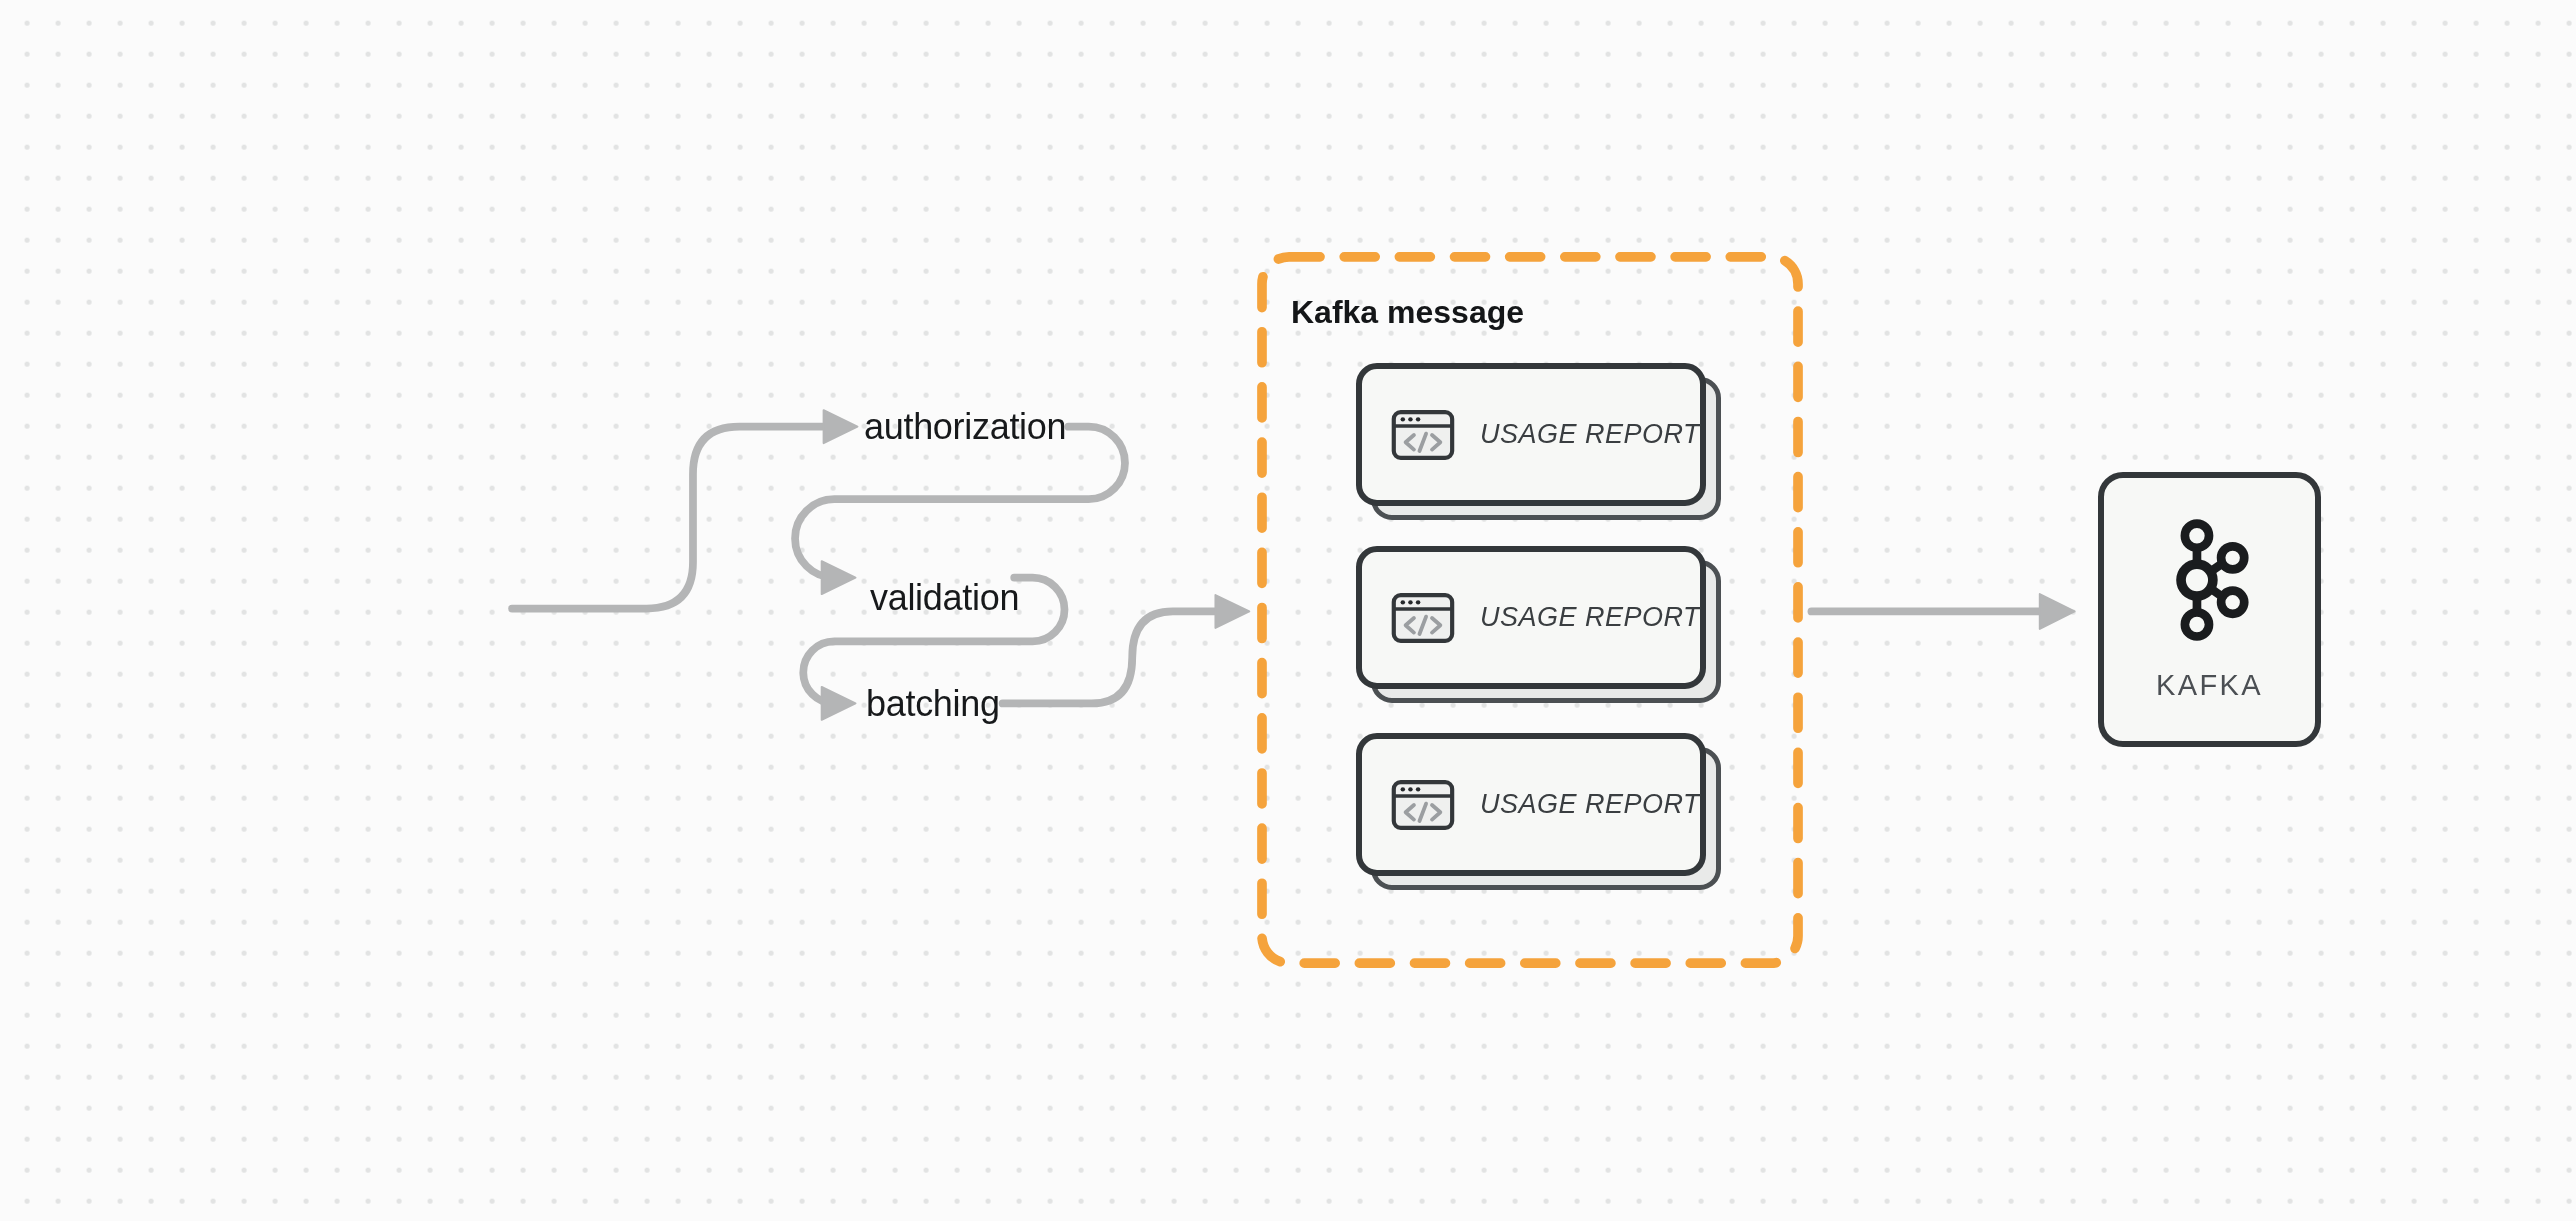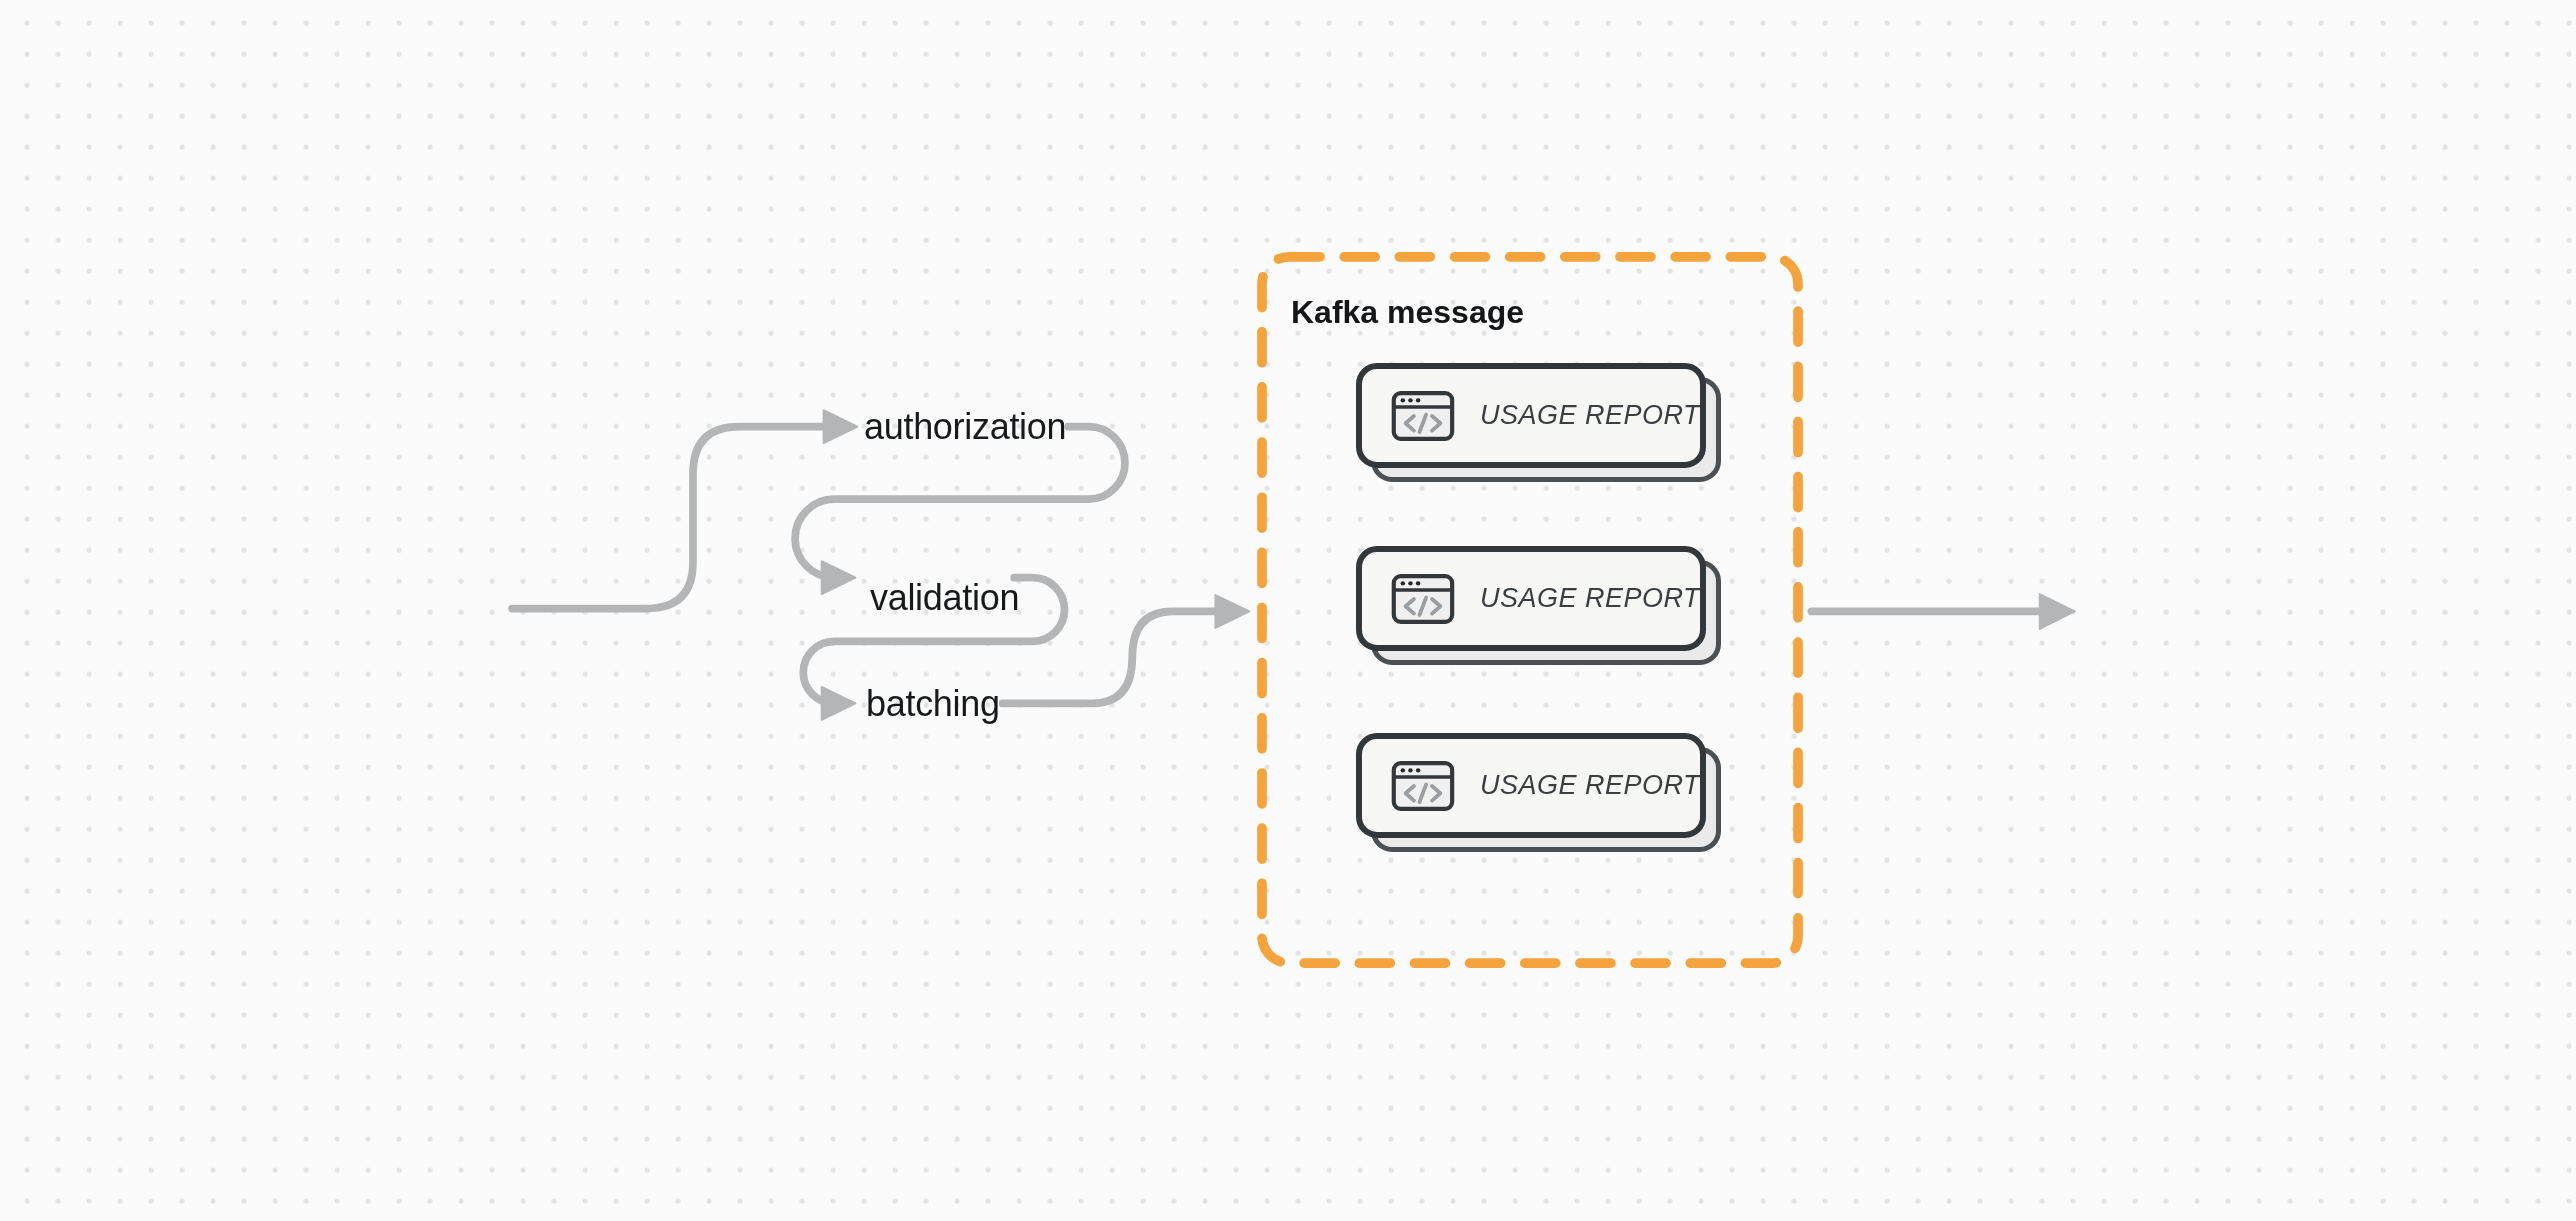--- a/index.html
+++ b/index.html
@@ -63,21 +63,21 @@
     left: 34px;
     top: 60px;
     transform: translateY(-50%);
     font-size: 32px;
     font-weight: 700;
     color: #141618;
     white-space: nowrap;
   }
 
   
-  .card { position: absolute; left: 99px; width: 350px; height: 105px; }
+  .card { position: absolute; left: 99px; width: 350px; height: 143px; }
   .card1 { top: 111px; }
   .card2 { top: 294px; }
   .card3 { top: 481px; }
   .card .shadow {
     position: absolute;
     left: 14.5px; top: 13.5px;
     width: 100%; height: 100%;
     box-sizing: border-box;
     background: #E9EAE9;
     border: 5.8px solid #4C5053;
@@ -196,15 +196,33 @@
             <path d="M 33 37 L 21 47.5 L 33 58"></path>
             <path d="M 59 37 L 71 47.5 L 59 58"></path>
             <path d="M 50.5 35 L 41 60"></path>
           </g>
         </svg>
         <div class="card-label">USAGE REPORT</div>
       </div>
     </div>
   </div>
 
+  <div class="node kafka-node">
+    <svg width="83" height="128" viewBox="0 0 86 132">
+      <g stroke="#1A1C1E" fill="none">
+        <circle cx="30" cy="18" r="12.5" stroke-width="9"></circle>
+        <circle cx="30" cy="64" r="16.5" stroke-width="10"></circle>
+        <circle cx="30" cy="110" r="12.5" stroke-width="9"></circle>
+        <circle cx="67" cy="41" r="12" stroke-width="9"></circle>
+        <circle cx="67" cy="87" r="12" stroke-width="9"></circle>
+        <g stroke-width="9">
+          <line x1="30" y1="30.5" x2="30" y2="47.5"></line>
+          <line x1="30" y1="80.5" x2="30" y2="97.5"></line>
+          <line x1="43" y1="56" x2="56" y2="47"></line>
+          <line x1="43" y1="72" x2="56" y2="81"></line>
+        </g>
+      </g>
+    </svg>
+    <div class="node-label">KAFKA</div>
+  </div>
 
 </div>
 
 
 </body></html>

